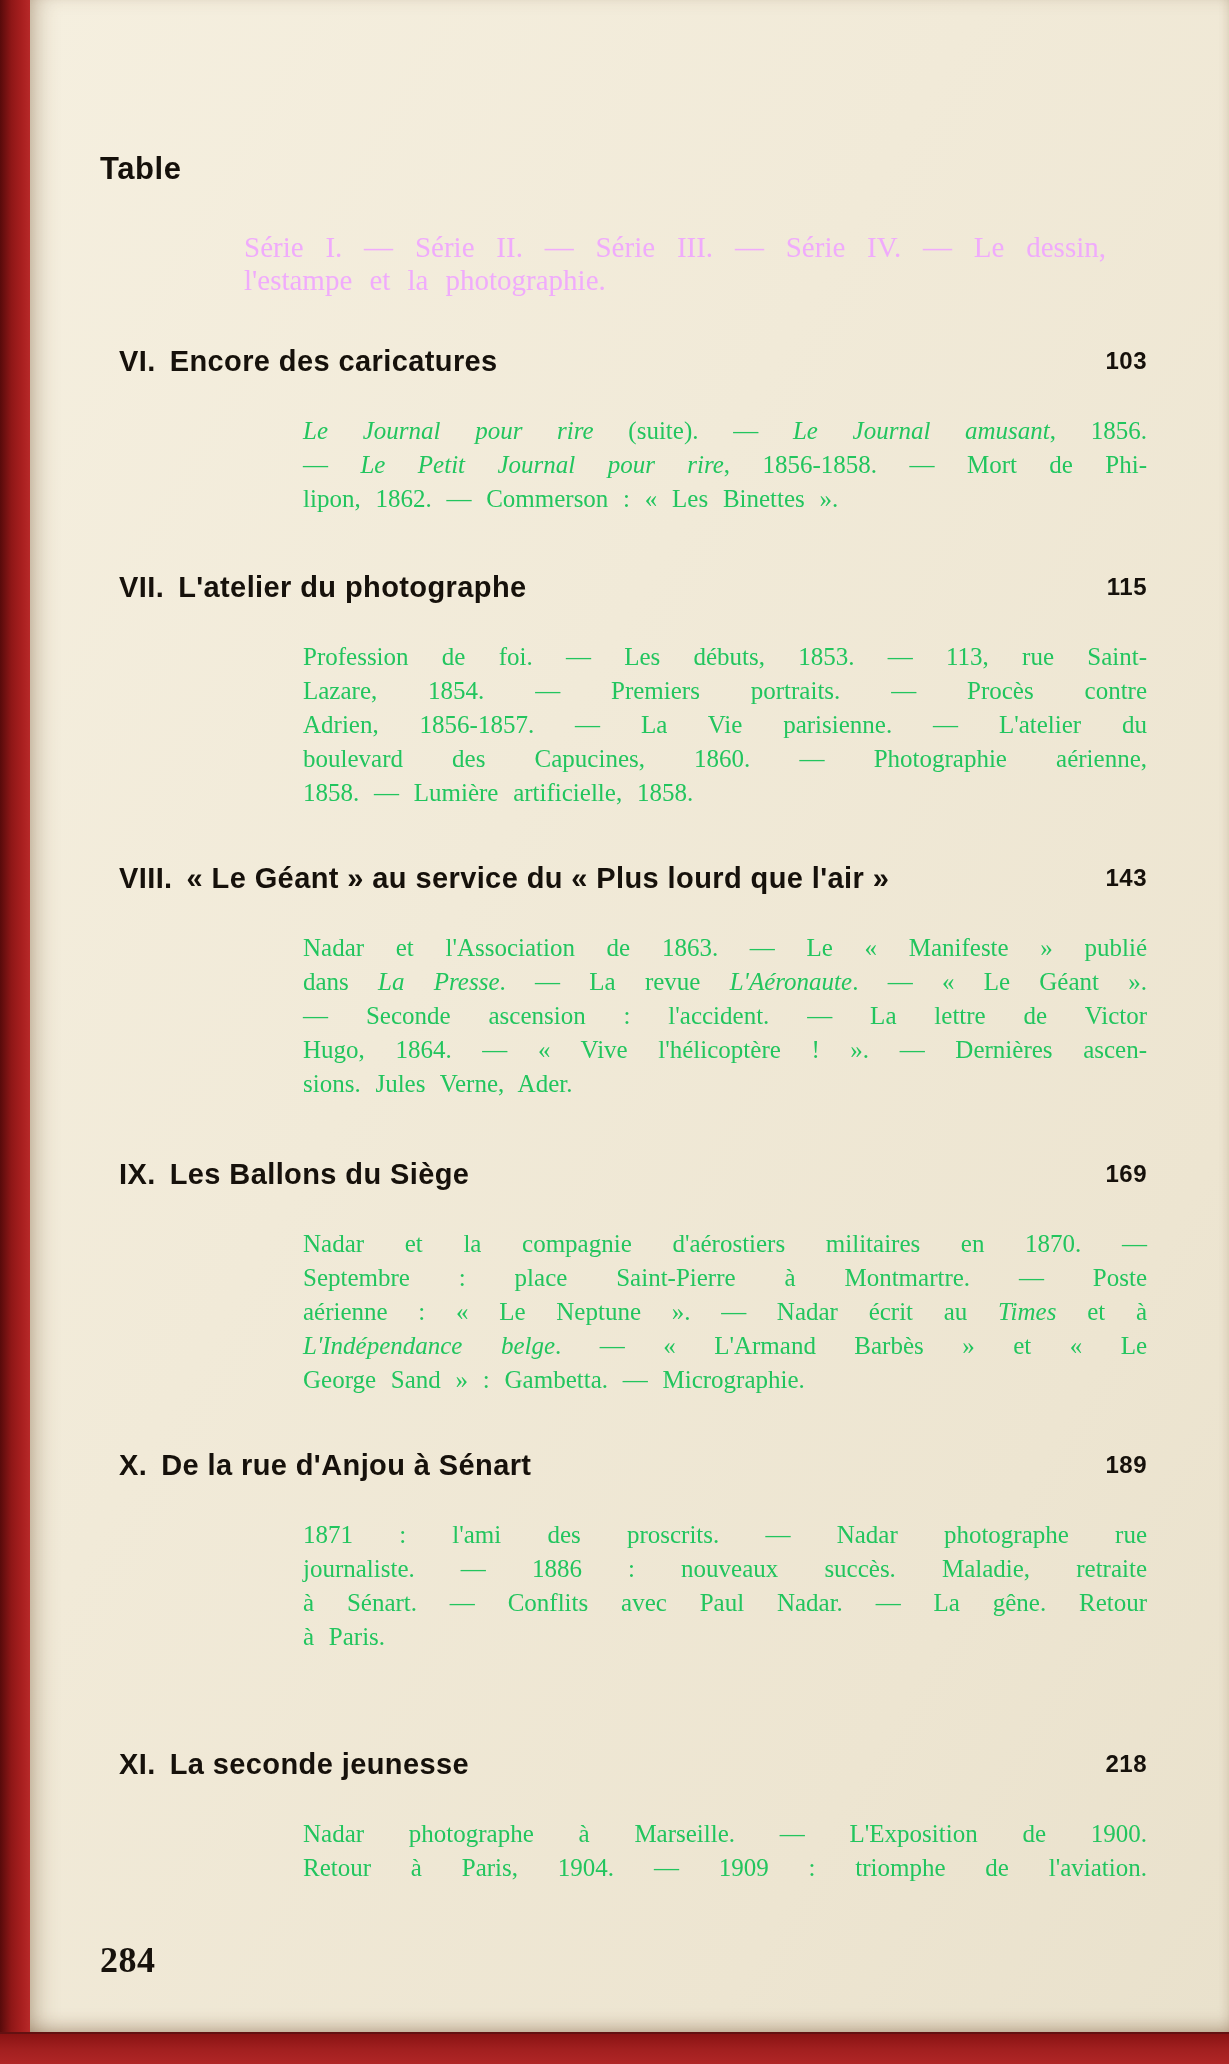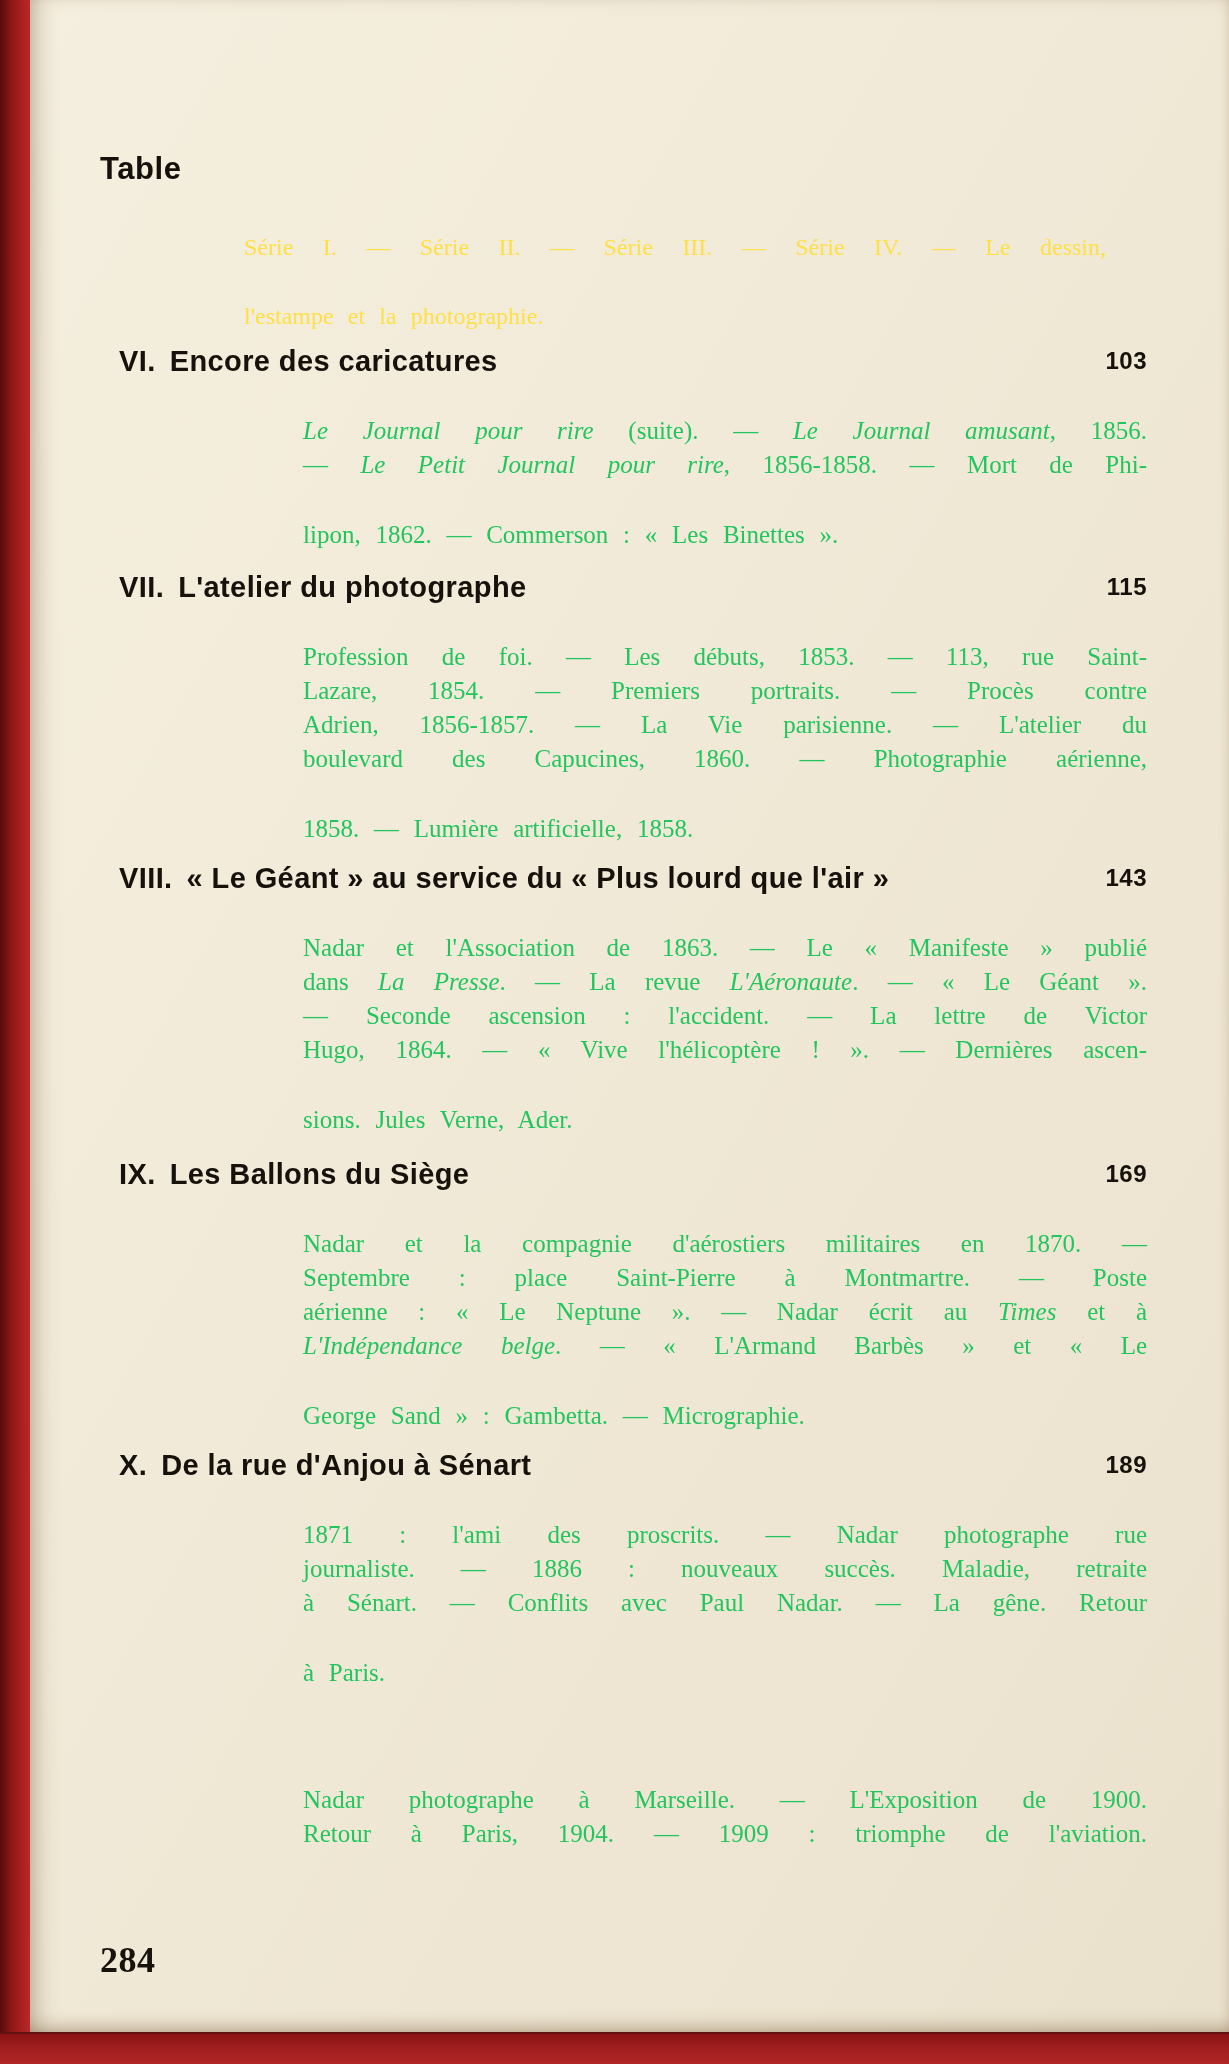--- a/index.html
+++ b/index.html
@@ -25,40 +25,40 @@
     border-top:2px solid rgba(58,6,6,.65);
     box-sizing:border-box;
   }
   .page-title{
     position:absolute;left:100px;top:151px;
     font-family:"Liberation Sans",sans-serif;font-weight:700;
     font-size:31px;letter-spacing:.6px;color:#15100a;
   }
   .intro{
     position:absolute;left:244px;top:231px;width:862px;
-    font-size:24px;line-height:33px;color:#fde047;word-spacing:.06em;
+    font-size:29px;line-height:33px;color:#f0abfc;word-spacing:.06em;
   }
   .entries-host{position:absolute;left:0;top:0;width:100%;height:100%;}
   .entry{position:absolute;left:119px;width:1028px;}
   .e0{top:344px}.e1{top:570px}.e2{top:861px}.e3{top:1157px}.e4{top:1448px}.e5{top:1747px}
   .entry-head{
     display:flex;align-items:center;line-height:34px;
     font-family:"Liberation Sans",sans-serif;font-weight:700;
     font-size:29px;letter-spacing:.4px;color:#16110b;
   }
   .entry-title{margin-left:14px;}
   .head-spacer{flex:1;}
   .pageno{font-size:24px;letter-spacing:.5px;}
   .summary{
     margin-left:184px;margin-top:36px;
     font-size:25px;line-height:34px;color:#22c55e;word-spacing:.06em;
   }
   .line{min-height:1em;}
   .line.full{text-align:justify;text-align-last:justify;}
-  .line:not(.full){word-spacing:.34em;margin-top:36px;}
+  .line:not(.full){word-spacing:.34em;}
   .line i{font-style:italic;}
   .folio{
     position:absolute;left:100px;top:1939px;
     font-family:Liberation Serif, serif;font-weight:700;
     font-size:36px;letter-spacing:.5px;color:#17120c;
   }
 </style>
 </head>
 <body>
 
@@ -140,20 +140,26 @@
       <span class="pageno">189</span>
     </div>
     <div class="summary">
         <div class="line full"><span>1871 : l'ami des proscrits. — Nadar photographe rue</span></div>
         <div class="line full"><span>journaliste. — 1886 : nouveaux succès. Maladie, retraite</span></div>
         <div class="line full"><span>à Sénart. — Conflits avec Paul Nadar. — La gêne. Retour</span></div>
         <div class="line"><span>à Paris.</span></div>
       </div>
   </div>
     <div class="entry e5">
+    <div class="entry-head">
+      <span class="numeral">XI.</span>
+      <span class="entry-title">La seconde jeunesse</span>
+      <span class="head-spacer"></span>
+      <span class="pageno">218</span>
+    </div>
     <div class="summary">
         <div class="line full"><span>Nadar photographe à Marseille. — L'Exposition de 1900.</span></div>
         <div class="line full"><span>Retour à Paris, 1904. — 1909 : triomphe de l'aviation.</span></div>
       </div>
   </div>
   </div>
 
 <div class="folio">284</div>
 
 </body></html>

